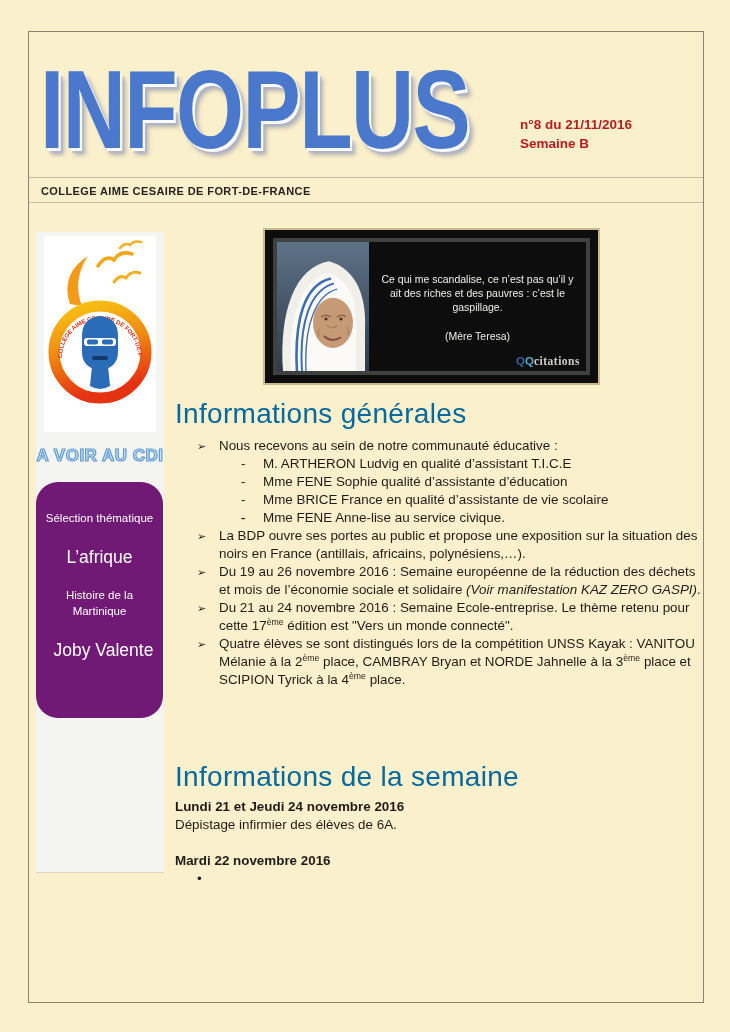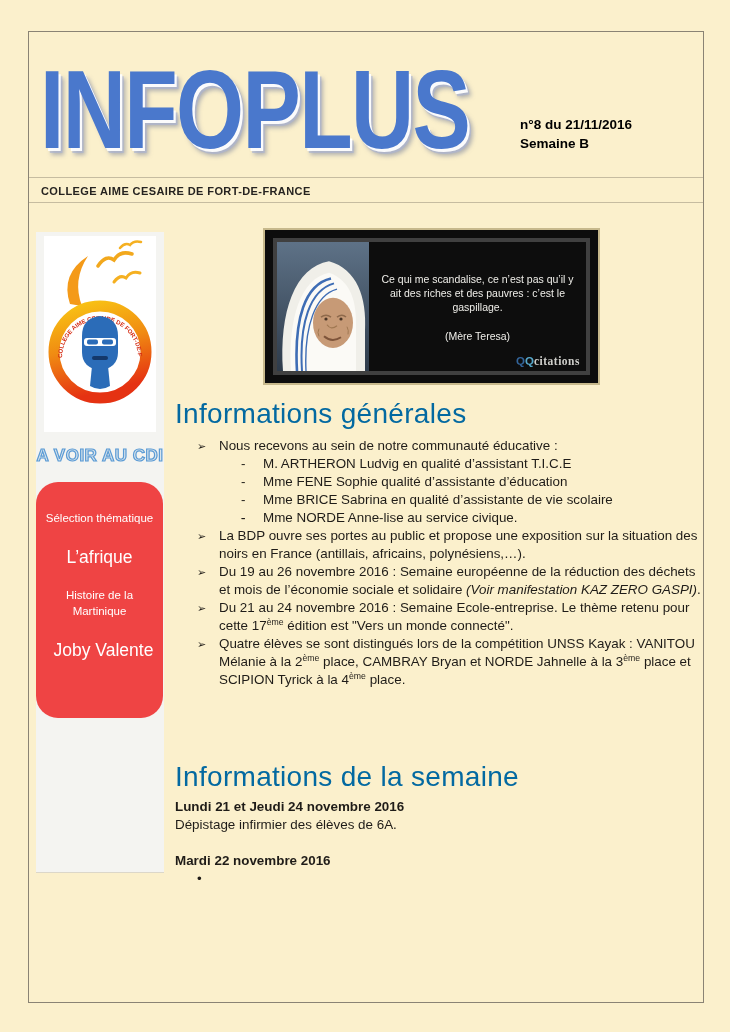--- a/index.html
+++ b/index.html
@@ -19,21 +19,21 @@
     font-size:112px; line-height:112px; font-weight:bold;
     letter-spacing:-2px; color:#4A78CC;
     transform:scaleX(0.78); transform-origin:left top;
     text-shadow: 3px 3px 0 rgba(255,255,255,0.95),
                  5px 5px 0 rgba(170,180,210,0.65),
                  7px 7px 5px rgba(105,115,150,0.5);
     white-space:nowrap;
   }
   .issue-info {
     position:absolute; left:491px; top:83px;
-    font-size:13.5px; font-weight:bold; line-height:19px; color:#000000;
+    font-size:13.5px; font-weight:bold; line-height:19px; color:#b91c1c;
   }
   .school-band {
     position:absolute; left:0; top:145px; width:100%; height:26px;
     border-top:1px solid #C6BCA0; border-bottom:1px solid #C6BCA0;
     line-height:26px; padding-left:12px; box-sizing:border-box;
     font-size:11px; font-weight:bold; letter-spacing:0.4px; color:#262320;
   }
   
   .sidebar-strip {
     position:absolute; left:7px; top:200px; width:128px; height:640px;
@@ -43,21 +43,21 @@
   .logo-box svg { display:block; margin:4px auto 0 auto; }
   .cdi-heading {
     position:absolute; left:-4px; top:214px; width:136px;
     text-align:center; font-size:17px; font-weight:bold; letter-spacing:0.5px;
     color:rgba(91,155,213,0.18);
     -webkit-text-stroke:1.2px #5B9BD5;
     white-space:nowrap;
   }
   .cdi-box {
     position:absolute; left:0; top:250px; width:127px; height:236px;
-    background:#ef4444; border-radius:22px; color:#FFFFFF; text-align:center;
+    background:#701a75; border-radius:22px; color:#FFFFFF; text-align:center;
   }
   .cdi-item.small { font-size:11.5px; line-height:16px; }
   .cdi-item.large { font-size:17.5px; line-height:23px; }
   .cdi-item:nth-child(1) { padding-top:28px; }
   .cdi-item:nth-child(2) { padding-top:20px; }
   .cdi-item:nth-child(3) { padding-top:18px; padding-left:16px; padding-right:16px; }
   .cdi-item:nth-child(4) { padding-top:20px;margin-left:8px; }
   
   .quote-figure {
     position:absolute; left:234px; top:196px; width:337px; height:157px;
@@ -201,23 +201,23 @@
           <span class="q q1">Q</span><span class="q q2">Q</span><span class="wm-text">citations</span>
         </div>
       </div>
     </div>
 
     <h2 class="section-title" id="general-title">Informations générales</h2>
     <div class="list" id="general-list">
         <div class="li"><span class="arrow">➢</span><span class="li-text"><span>Nous recevons au sein de notre communauté éducative :</span></span></div>
         <div class="sub"><span class="dash">-</span><span>M. ARTHERON Ludvig en qualité d’assistant T.I.C.E</span></div>
         <div class="sub"><span class="dash">-</span><span>Mme FENE Sophie qualité d’assistante d’éducation</span></div>
-        <div class="sub"><span class="dash">-</span><span>Mme BRICE Sabrina en qualité d’assistante de vie scolaire</span></div>
+        <div class="sub"><span class="dash">-</span><span>Mme BRICE France en qualité d’assistante de vie scolaire</span></div>
         <div class="sub"><span class="dash">-</span></div>
-        <div class="sub"><span class="dash">-</span><span>Mme NORDE Anne-lise au service civique.</span></div>
+        <div class="sub"><span class="dash">-</span><span>Mme FENE Anne-lise au service civique.</span></div>
         <div class="li"><span class="arrow">➢</span><span class="li-text"><span>La BDP ouvre ses portes au public et propose une exposition sur la situation des noirs en France (antillais, africains, polynésiens,…).</span></span></div>
         <div class="li"><span class="arrow">➢</span><span class="li-text"><span>Du 19 au 26 novembre 2016 : Semaine européenne de la réduction des déchets et mois de l’économie sociale et solidaire </span><span class="it">(Voir manifestation KAZ ZERO GASPI)</span><span>.</span></span></div>
         <div class="li"><span class="arrow">➢</span><span class="li-text"><span>Du 21 au 24 novembre 2016 : Semaine Ecole-entreprise. Le thème retenu pour cette 17</span><sup>ème</sup><span> édition est "Vers un monde connecté".</span></span></div>
         <div class="li"><span class="arrow">➢</span><span class="li-text"><span>Quatre élèves se sont distingués lors de la compétition UNSS Kayak : VANITOU Mélanie à la 2</span><sup>ème</sup><span> place, CAMBRAY Bryan et NORDE Jahnelle à la 3</span><sup>ème</sup><span> place et SCIPION Tyrick à la 4</span><sup>ème</sup><span> place.</span></span></div>
       </div>
 
     <h2 class="section-title" id="week-title">Informations de la semaine</h2>
     <div id="week-content">
         <div class="wk-heading">Lundi 21 et Jeudi 24 novembre 2016</div>
         <div class="wk-line">Dépistage infirmier des élèves de 6A.</div>

